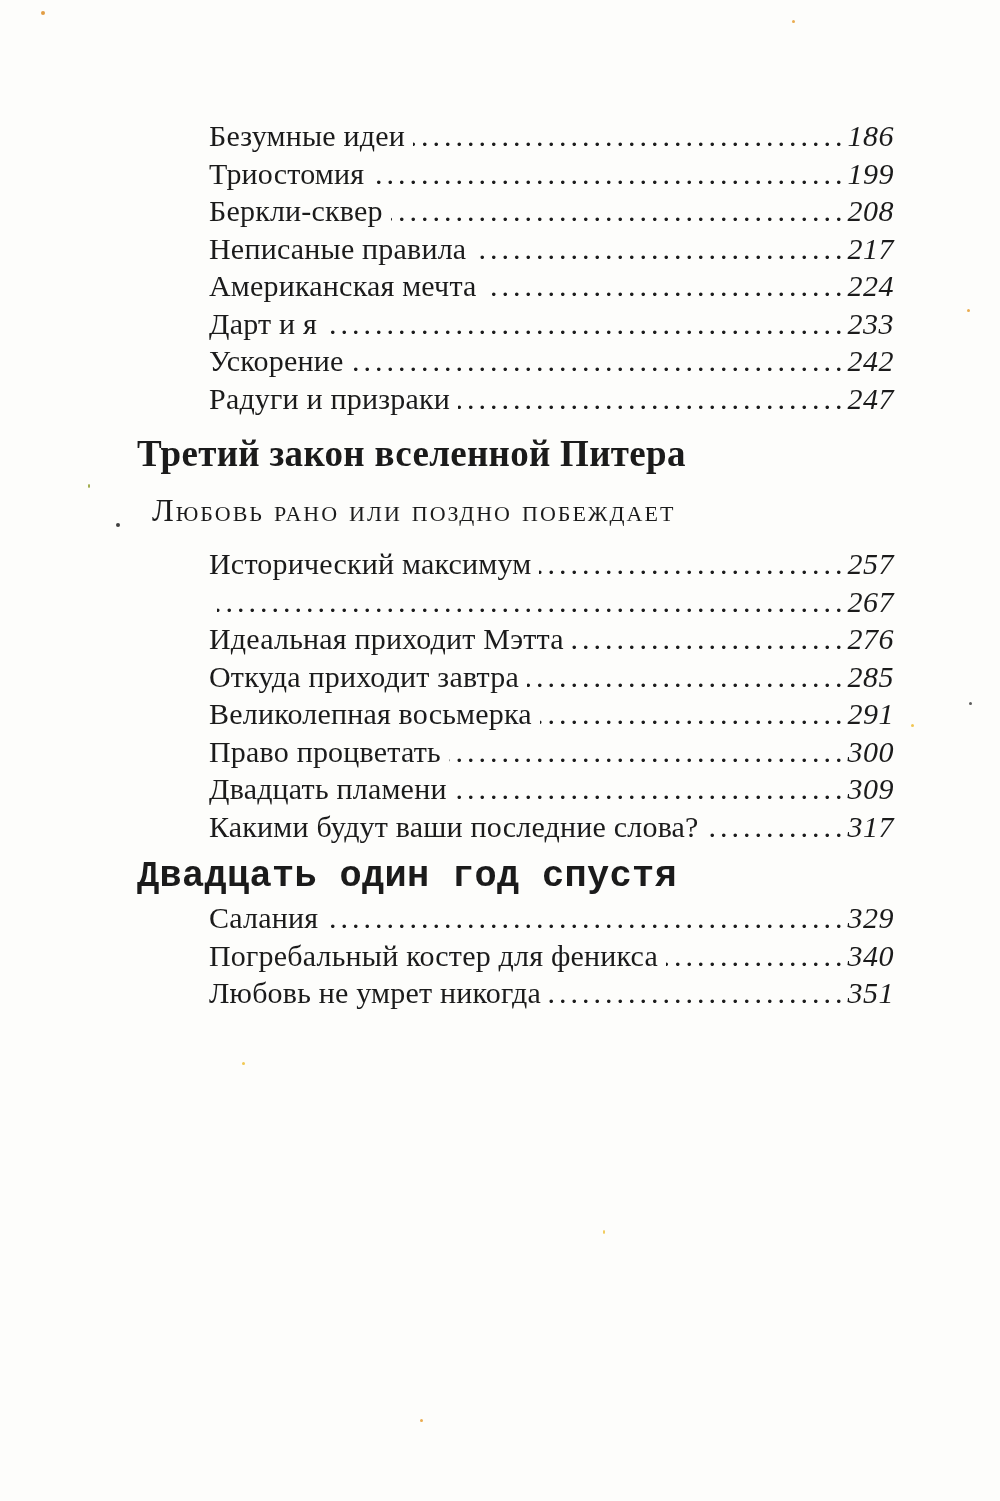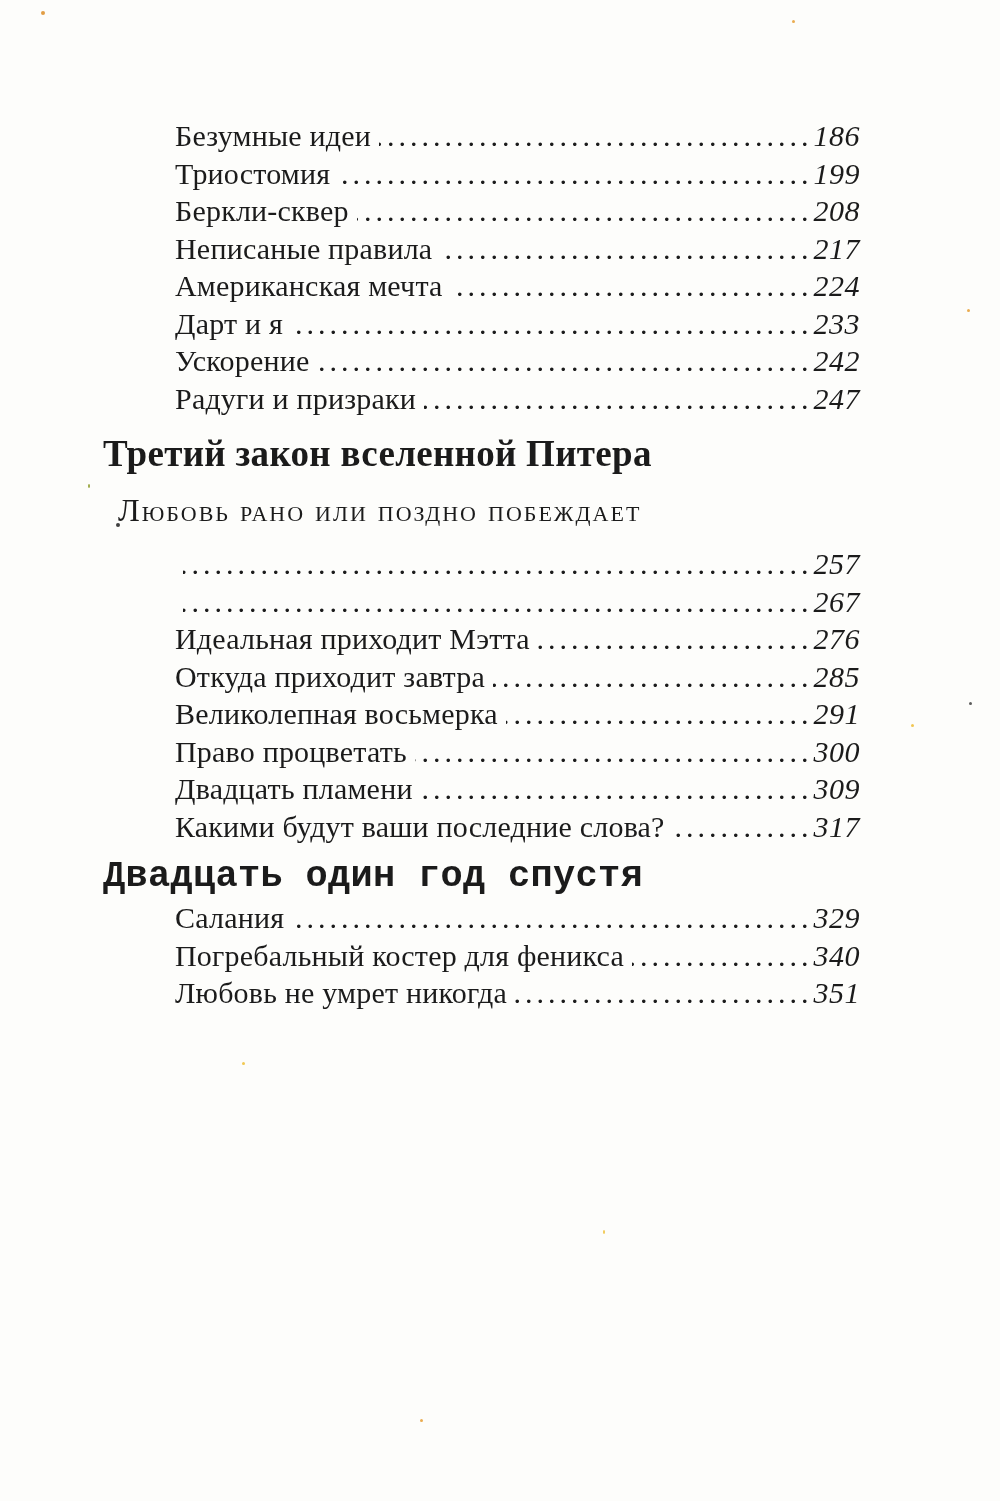--- a/index.html
+++ b/index.html
@@ -17,21 +17,21 @@
   .page {
     position: relative;
     width: 1000px;
     height: 1501px;
     background: var(--bg);
     color: var(--ink);
     overflow: hidden;
   }
   .content {
     position: absolute;
-    left: 103px;
+    left: 137px;
     top: 0;
     width: 757px;
     padding-top: 117px;
   }
   .section { margin: 0; }
   .section-heading {
     font-size: 37px;
     font-weight: bold;
     line-height: 46px;
     margin: 0;
@@ -142,20 +142,21 @@
     <span class="entry-page">247</span>
   </div>
 </div>
   </section>
 
   <section class="section">
     <h2 class="section-heading">Третий закон вселенной Питера</h2>
     <div class="section-subtitle">Любовь рано или поздно побеждает</div>
     <div class="entries">
   <div class="entry-row">
+    <span class="entry-title">Исторический максимум</span>
     <span class="leader">........................................................................................................................</span>
     <span class="entry-page">257</span>
   </div>
 
   <div class="entry-row">
     <span class="leader">........................................................................................................................</span>
     <span class="entry-page">267</span>
   </div>
 
   <div class="entry-row">

